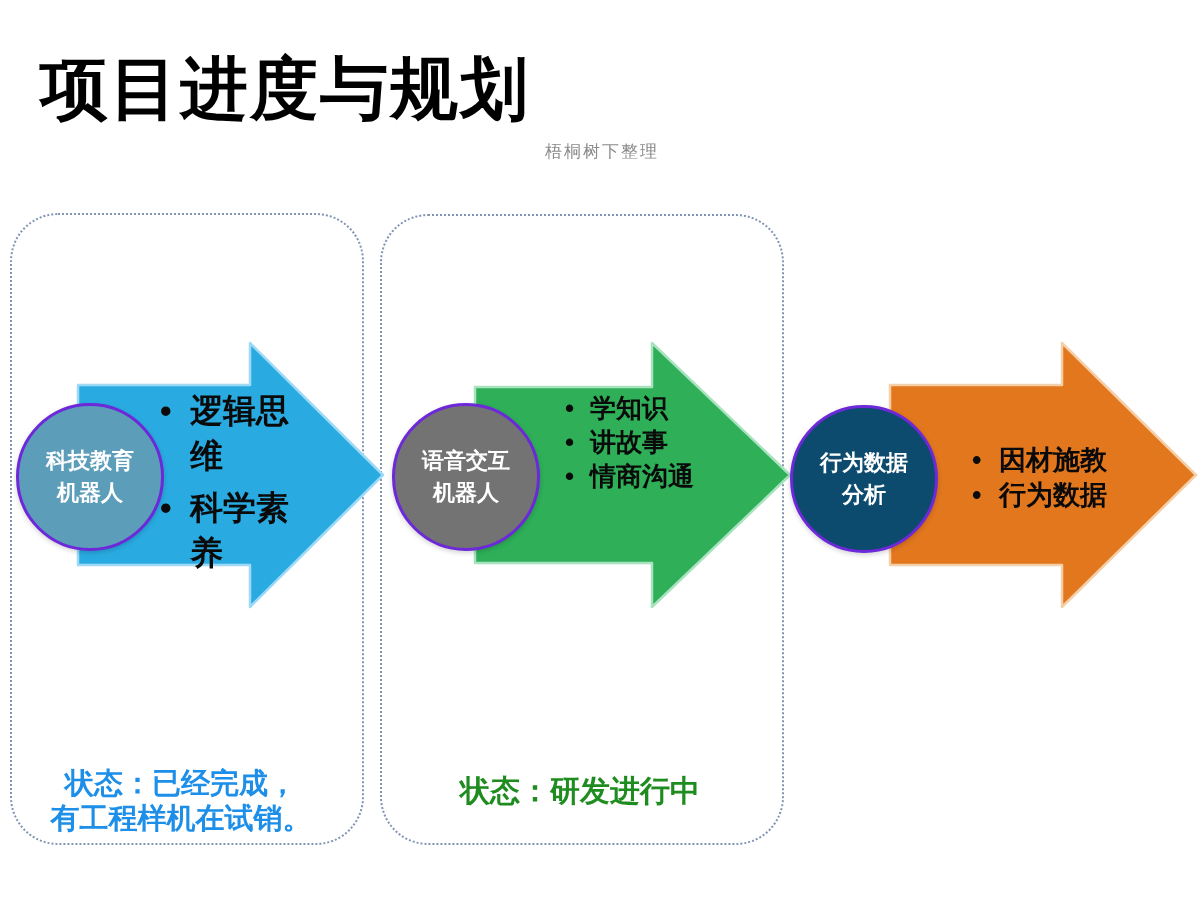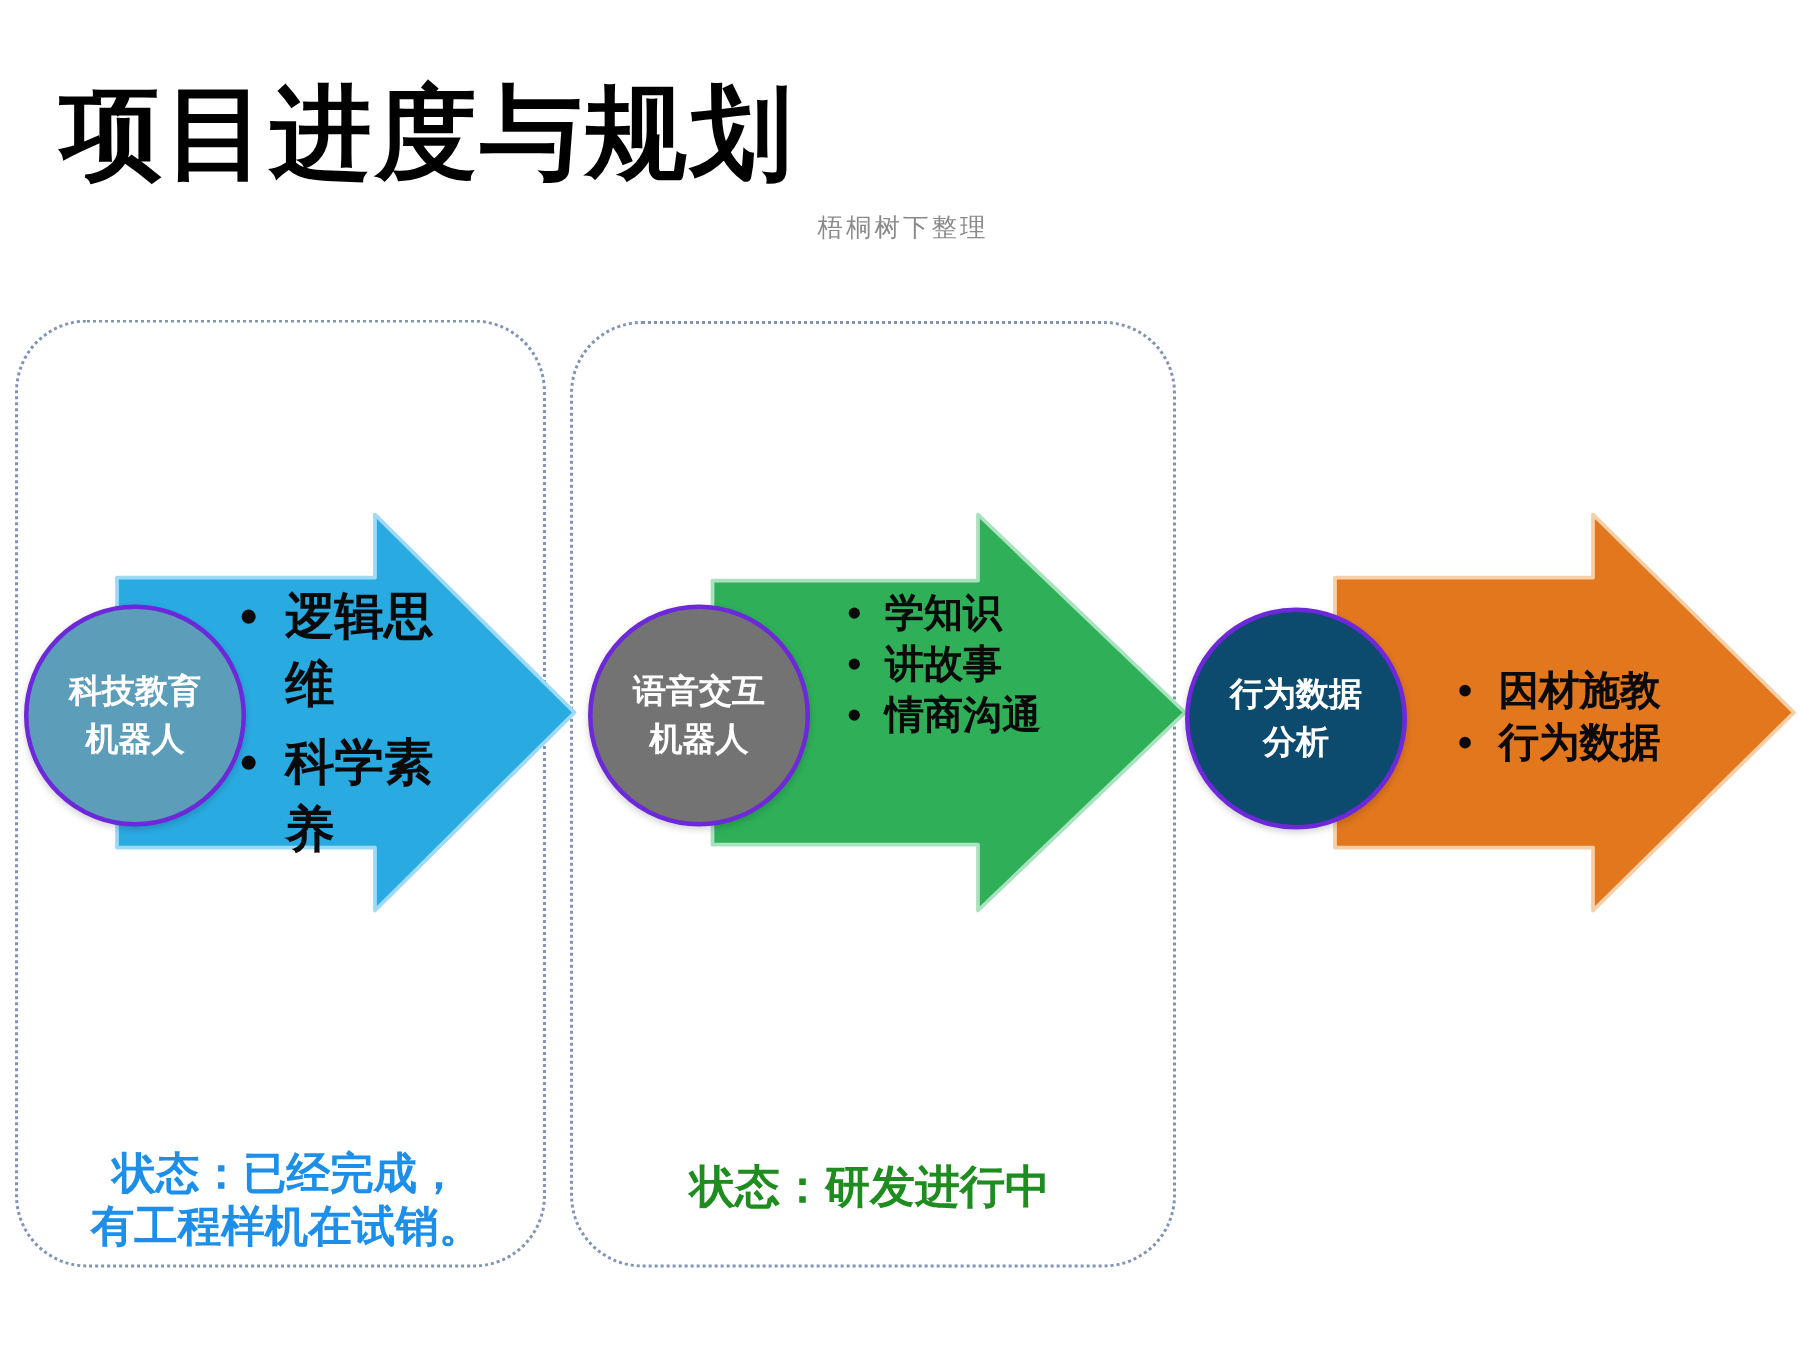--- a/index.html
+++ b/index.html
@@ -51,21 +51,21 @@
   .bullets-1 li { padding-left:30px; }
   .bullets-1 li + li { margin-top:7px; }
   .bullets-2 { left:565px; top:391px; width:210px; font-size:26px; line-height:34px; }
   .bullets-2 li { padding-left:25px; }
   .bullets-3 { left:972px; top:443px; width:220px; font-size:27px; line-height:35px; }
   .bullets-3 li { padding-left:27px; }
 
   .status {
     position:absolute; font-weight:bold; text-align:center;
   }
-  .status-1 { left:16px; top:766px; width:350px; font-size:29px; line-height:35px; color:#1d8fe8; }
+  .status-1 { left:6px; top:766px; width:350px; font-size:29px; line-height:35px; color:#1d8fe8; }
   .status-2 { left:380px; top:771px; width:400px; font-size:30px; color:#1f8c1f; }
 </style>
 </head>
 <body>
 
 <div class="slide">
 
   <div class="title">项目进度与规划</div>
 
   <div class="watermark">梧桐树下整理</div>

